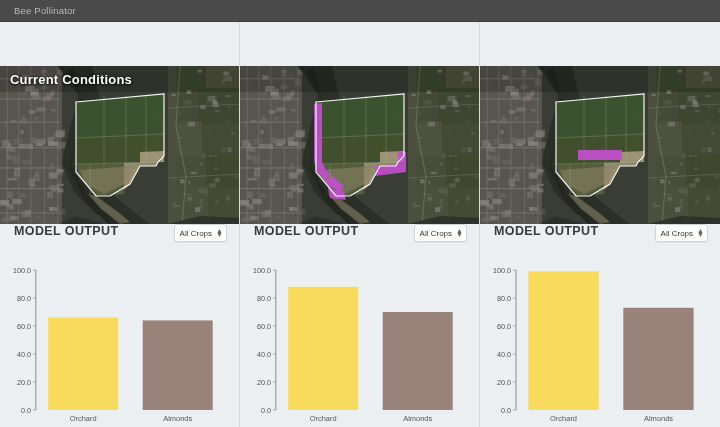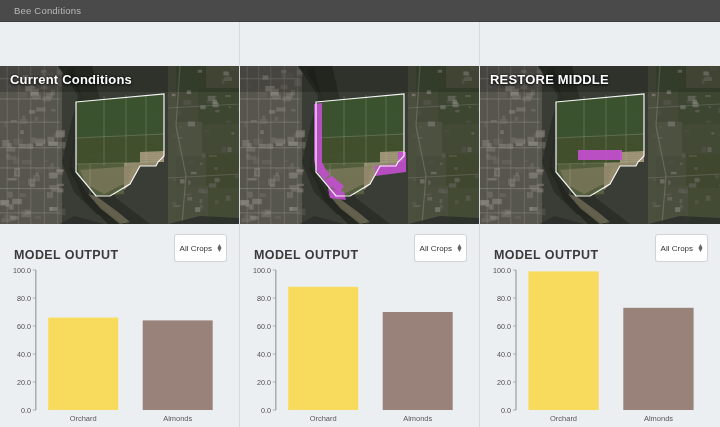--- a/index.html
+++ b/index.html
@@ -50,32 +50,32 @@
   }
 
   
   .chart-block {
     flex: 1 1 auto; background: #eceff1;
     display: flex; flex-direction: column;
     padding: 0 6px;
   }
   .chart-header {
     height: 38px; flex: 0 0 38px;
-    display: flex; align-items: flex-end; justify-content: space-between;
+    display: flex; align-items: flex-start; justify-content: space-between;
     padding: 0 6px 0 8px;
   }
   .chart-header h2 {
     font-size: 12.5px; font-weight: bold; color: #3a3a3a;
     letter-spacing: .4px;
   }
   .crop-select {
     background: #fff;
     border: 1px solid #cfd4d8;
     border-radius: 3px;
-    height: 28px;
+    height: 18px;
     min-width: 52px;
     display: flex; align-items: center; justify-content: space-between;
     padding: 0 3px 0 5px;
     font-size: 8px; color: #333;
     cursor: pointer;
     box-shadow: 0 1px 1px rgba(0,0,0,.06);
   }
   .crop-select .sel-label { white-space: nowrap; }
   .crop-select .stepper {
     display: inline-flex; flex-direction: column;
@@ -87,21 +87,21 @@
   .plot svg { display: block; width: 100%; height: 100%; }
   .tick-label { font-size: 7.2px; fill: #4f4f4f; font-family: "Liberation Sans", sans-serif; }
   .cat-label  { font-size: 7.5px; fill: #565656; font-family: "Liberation Sans", sans-serif; }
 </style>
 </head>
 <body>
 
 <div id="app">
 
   <div class="topbar">
-    <span class="app-title">Bee Conditions</span>
+    <span class="app-title">Bee Pollinator</span>
   </div>
 
   <div class="panels" id="panels">
       <div class="panel">
     <div class="map">
       <svg viewBox="0 0 240 158" preserveAspectRatio="none">
             <defs>
      <clipPath id="mclip0">
                 <rect x="0" y="0" width="240" height="158"></rect>
               </clipPath>
@@ -907,21 +907,20 @@
               <path d="M78 92.9 L162 92.3" stroke="#2f4226" stroke-width=".35" opacity=".22"></path>
               <path d="M78 95.0 L162 94.4" stroke="#2f4226" stroke-width=".35" opacity=".22"></path>
               <path d="M78 97.1 L162 96.5" stroke="#2f4226" stroke-width=".35" opacity=".22"></path>
               <path d="M78 99.2 L162 98.6" stroke="#2f4226" stroke-width=".35" opacity=".22"></path>
               <path d="M78 101.3 L162 100.7" stroke="#2f4226" stroke-width=".35" opacity=".22"></path>
               <rect x="98" y="84" width="44" height="10" fill="#c34fd0" opacity=".92"></rect>
               <path d="M76 36 L164 28 L164 90 L158 96 L156 100 L140 100 L130 118 L110 130 L96 130 L76 106 L76 36 Z" stroke="#ffffff" stroke-width="1.2" fill="none" opacity=".95"></path>
               <rect x="0" y="0" width="240" height="26" fill="#000" opacity=".18"></rect>
             </g>
           </svg>
-      <div class="map-title">RESTORE MIDDLE</div>
     </div>
     <div class="chart-block">
       <div class="chart-header">
         <h2>MODEL OUTPUT</h2>
         <div class="crop-select">
           <span class="sel-label">All Crops</span>
           <span class="stepper">
                 <span>▲</span>
                 <span>▼</span>
               </span>

